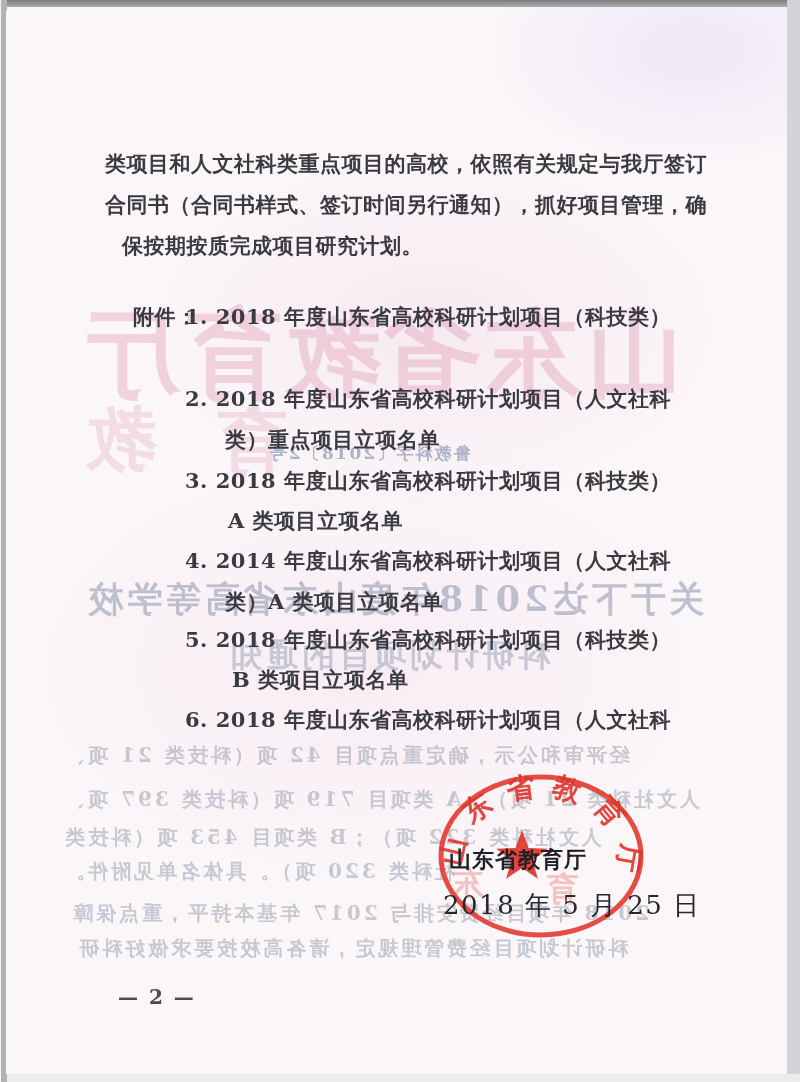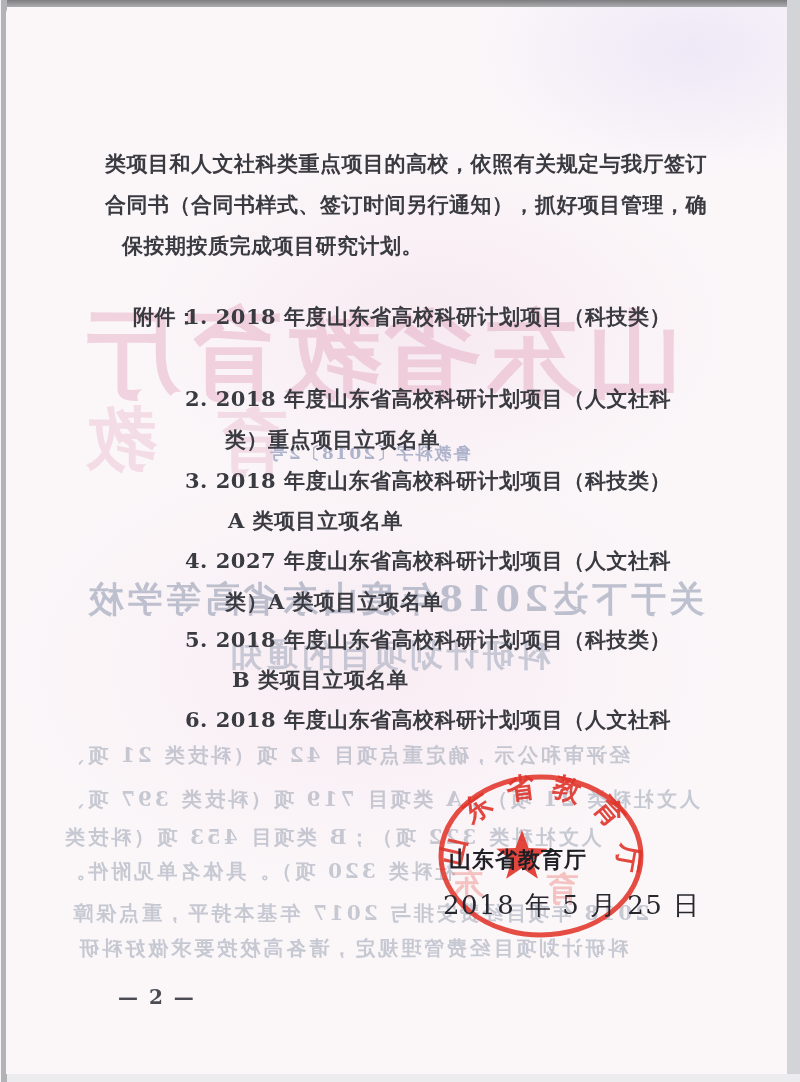--- a/index.html
+++ b/index.html
@@ -72,21 +72,21 @@
   <div class="abs ink body-text" style="left:133px;top:303px;">附件：</div>
 
   <div class="abs ink body-text" style="left:185px;top:303px;">1. 2018 年度山东省高校科研计划项目（科技类）</div>
 
   <div class="abs ink body-text" style="left:185px;top:385px;">2. 2018 年度山东省高校科研计划项目（人文社科</div>
   <div class="abs ink body-text" style="left:225px;top:426px;">类）重点项目立项名单</div>
 
   <div class="abs ink body-text" style="left:185px;top:467px;">3. 2018 年度山东省高校科研计划项目（科技类）</div>
   <div class="abs ink body-text" style="left:228px;top:507px;">A 类项目立项名单</div>
 
-  <div class="abs ink body-text" style="left:185px;top:547px;">4. 2027 年度山东省高校科研计划项目（人文社科</div>
+  <div class="abs ink body-text" style="left:185px;top:547px;">4. 2014 年度山东省高校科研计划项目（人文社科</div>
   <div class="abs ink body-text" style="left:225px;top:588px;">类）A 类项目立项名单</div>
 
   <div class="abs ink body-text" style="left:185px;top:626px;">5. 2018 年度山东省高校科研计划项目（科技类）</div>
   <div class="abs ink body-text" style="left:232px;top:666px;">B 类项目立项名单</div>
 
   <div class="abs ink body-text" style="left:185px;top:706px;">6. 2018 年度山东省高校科研计划项目（人文社科</div>
 
   <svg class="seal-svg" width="260" height="205" viewBox="415 755 260 205">
     <ellipse cx="541" cy="856" rx="100" ry="79" fill="none" stroke="#e1342a" stroke-width="5" opacity="0.88"></ellipse>
     <polygon opacity="0.92" fill="#e1342a" points="522,830 528.5,848.1 547.7,848.7 532.5,860.4 537.9,878.8 522,868 506.1,878.8 511.5,860.4 496.3,848.7 515.5,848.1"></polygon>

